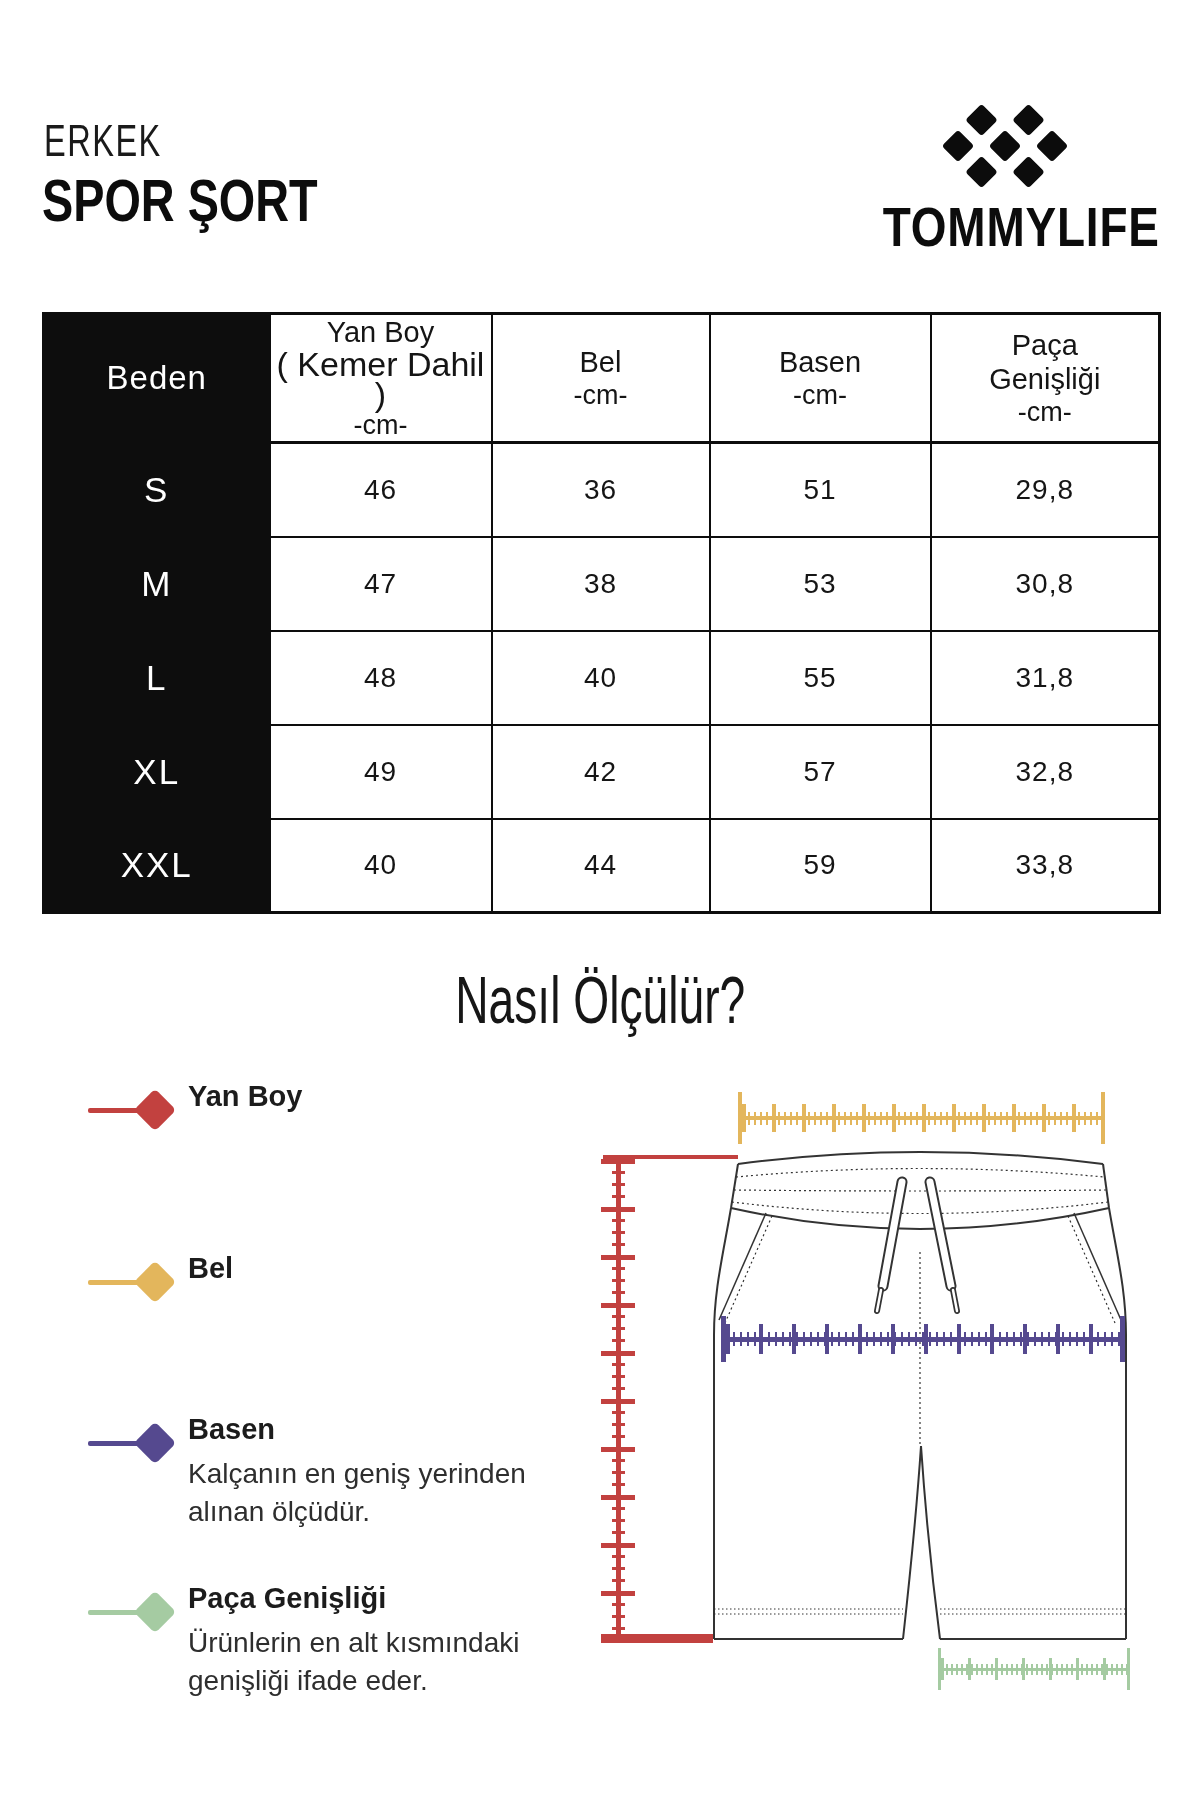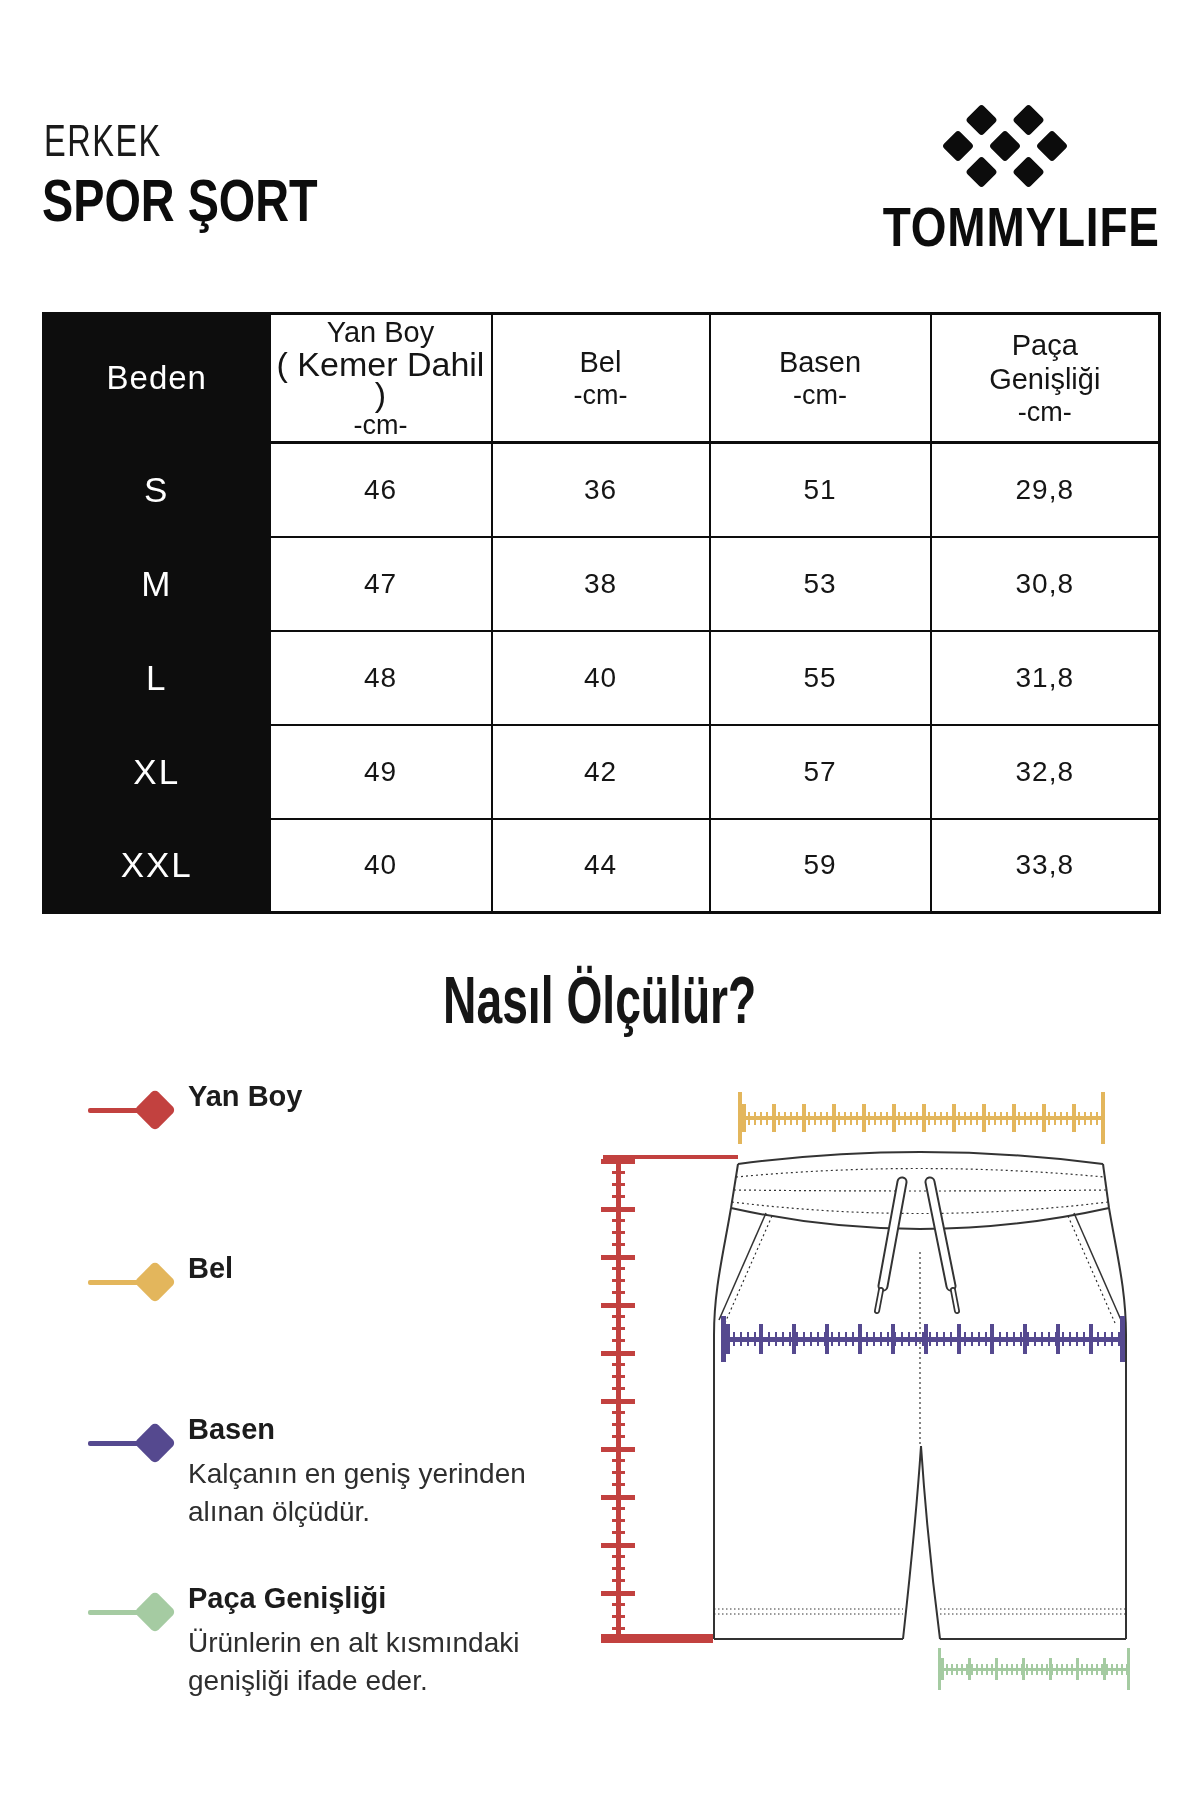--- a/index.html
+++ b/index.html
@@ -35,21 +35,21 @@
   th.corner{font-size:33px;font-weight:400;letter-spacing:1px;}
   td.size-cell{font-size:35px;font-weight:400;letter-spacing:2px;}
   thead tr{height:100px;}
   tbody tr{height:94px;}
   .hline1{display:block;font-size:29px;font-weight:400;line-height:34px;color:#151515;}
   .hline2{display:block;font-size:34px;font-weight:400;line-height:30px;color:#151515;}
   .hline3{display:block;font-size:27px;font-weight:400;line-height:32px;color:#151515;}
   td.val{font-size:28px;color:#151515;letter-spacing:1px;}
 
   
-  .howto-title{left:0;right:0;top:962px;text-align:center;font-size:66px;font-weight:700;color:#161616;}
+  .howto-title{left:0;right:0;top:962px;text-align:center;font-size:66px;font-weight:400;color:#161616;}
   .howto-title>span{display:inline-block;transform:scaleX(.70);transform-origin:center;white-space:nowrap;}
 
   
   .legend-item{left:88px;width:480px;}
   .marker{position:absolute;left:0;top:0;width:100px;height:44px;}
   .marker .mline{position:absolute;left:0;top:20px;width:66px;height:5px;border-radius:2px;}
   .marker .mdiamond{position:absolute;left:52px;top:7px;width:30px;height:30px;border-radius:5px;transform:rotate(45deg);}
   .legend-text{position:absolute;left:100px;top:-8px;width:392px;}
   .legend-label{font-size:29px;font-weight:700;color:#1c1c1c;margin-bottom:9px;}
   .legend-desc{font-size:28px;line-height:38px;color:#2e2e2e;max-width:382px;}

